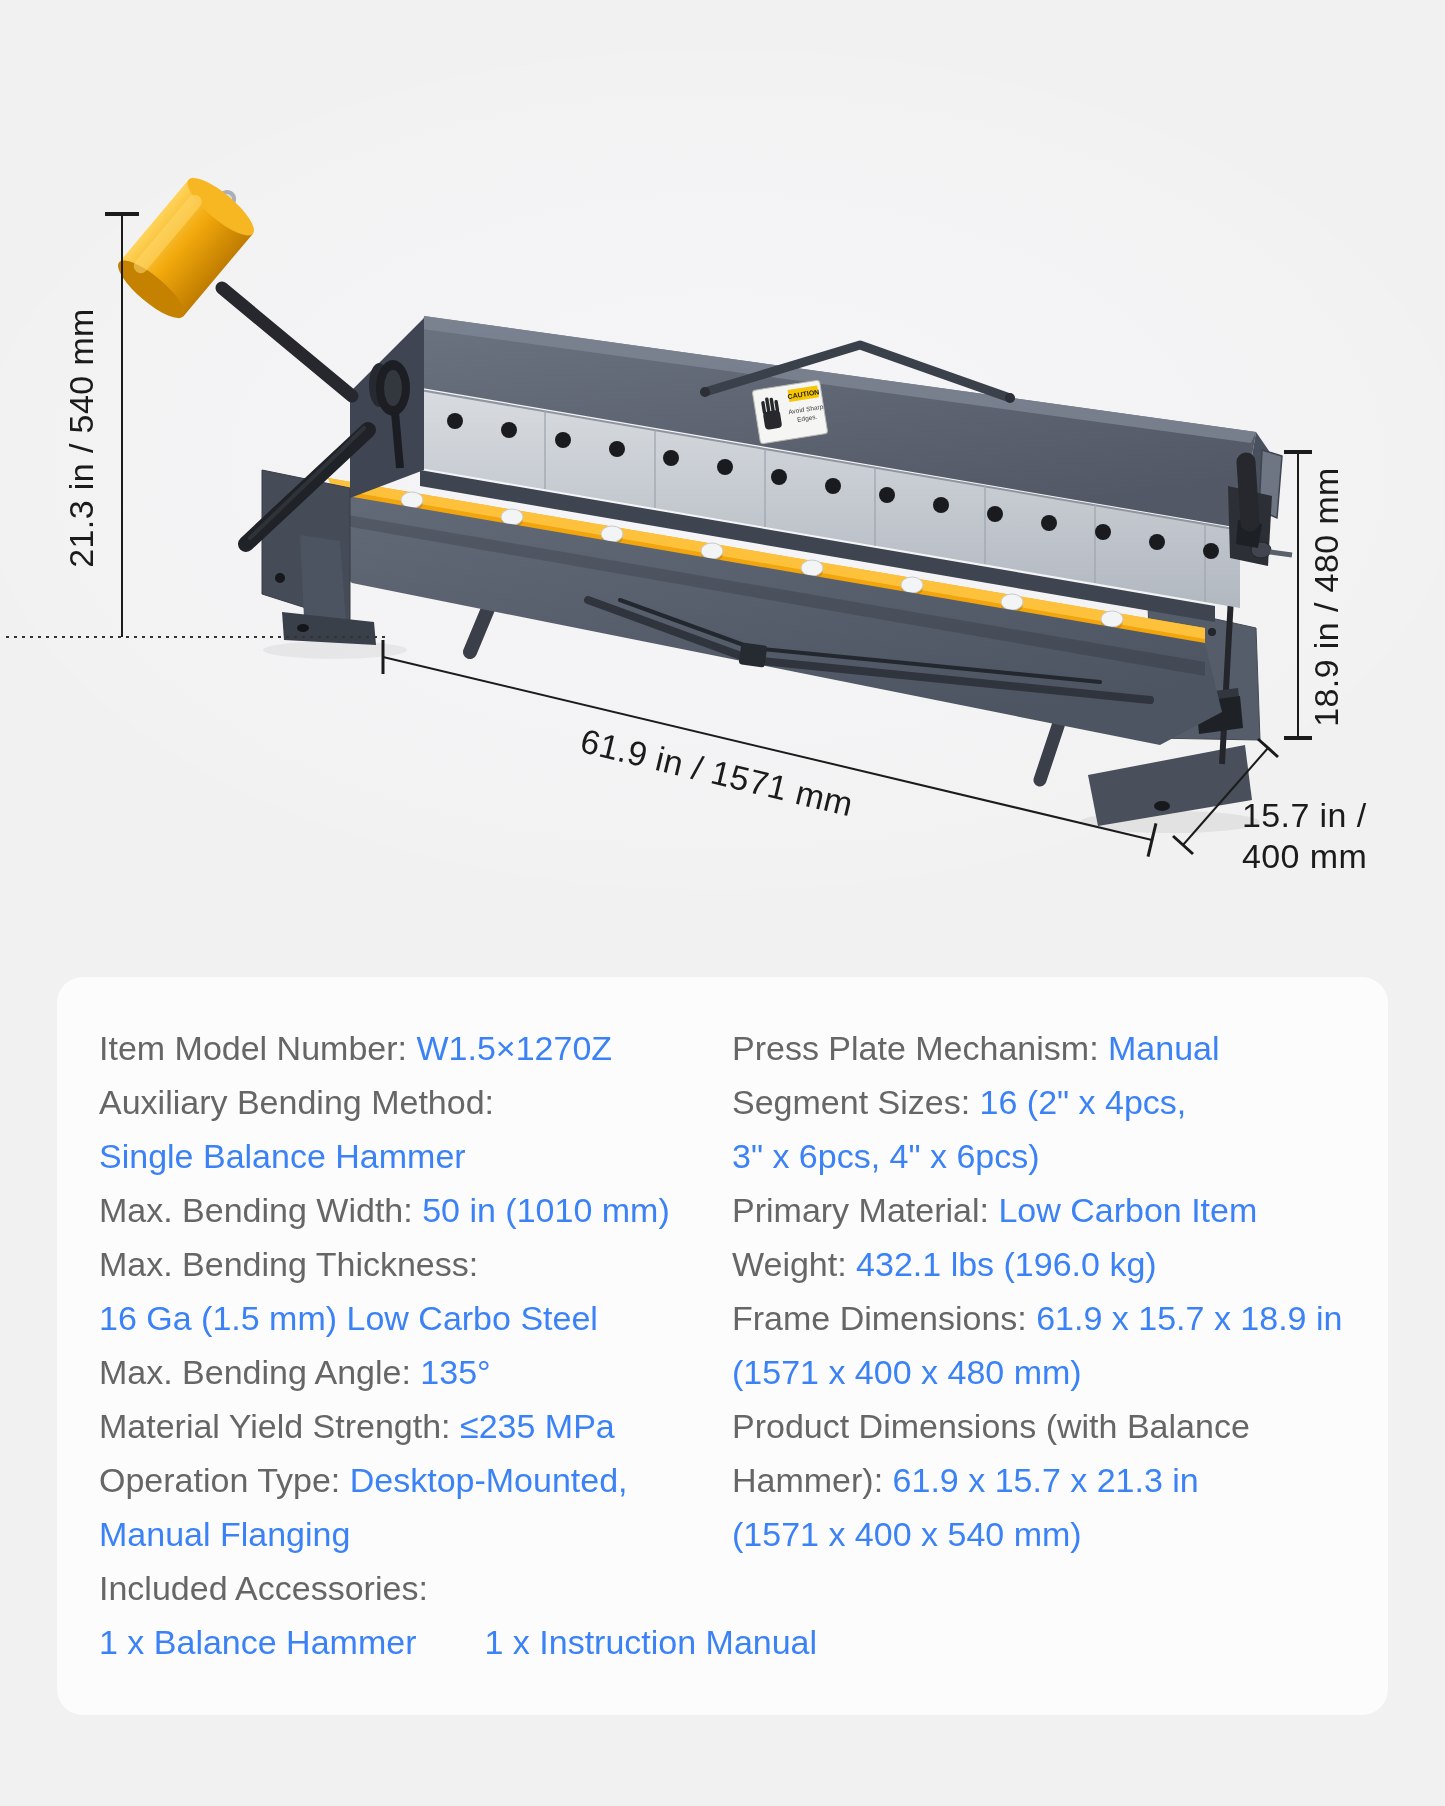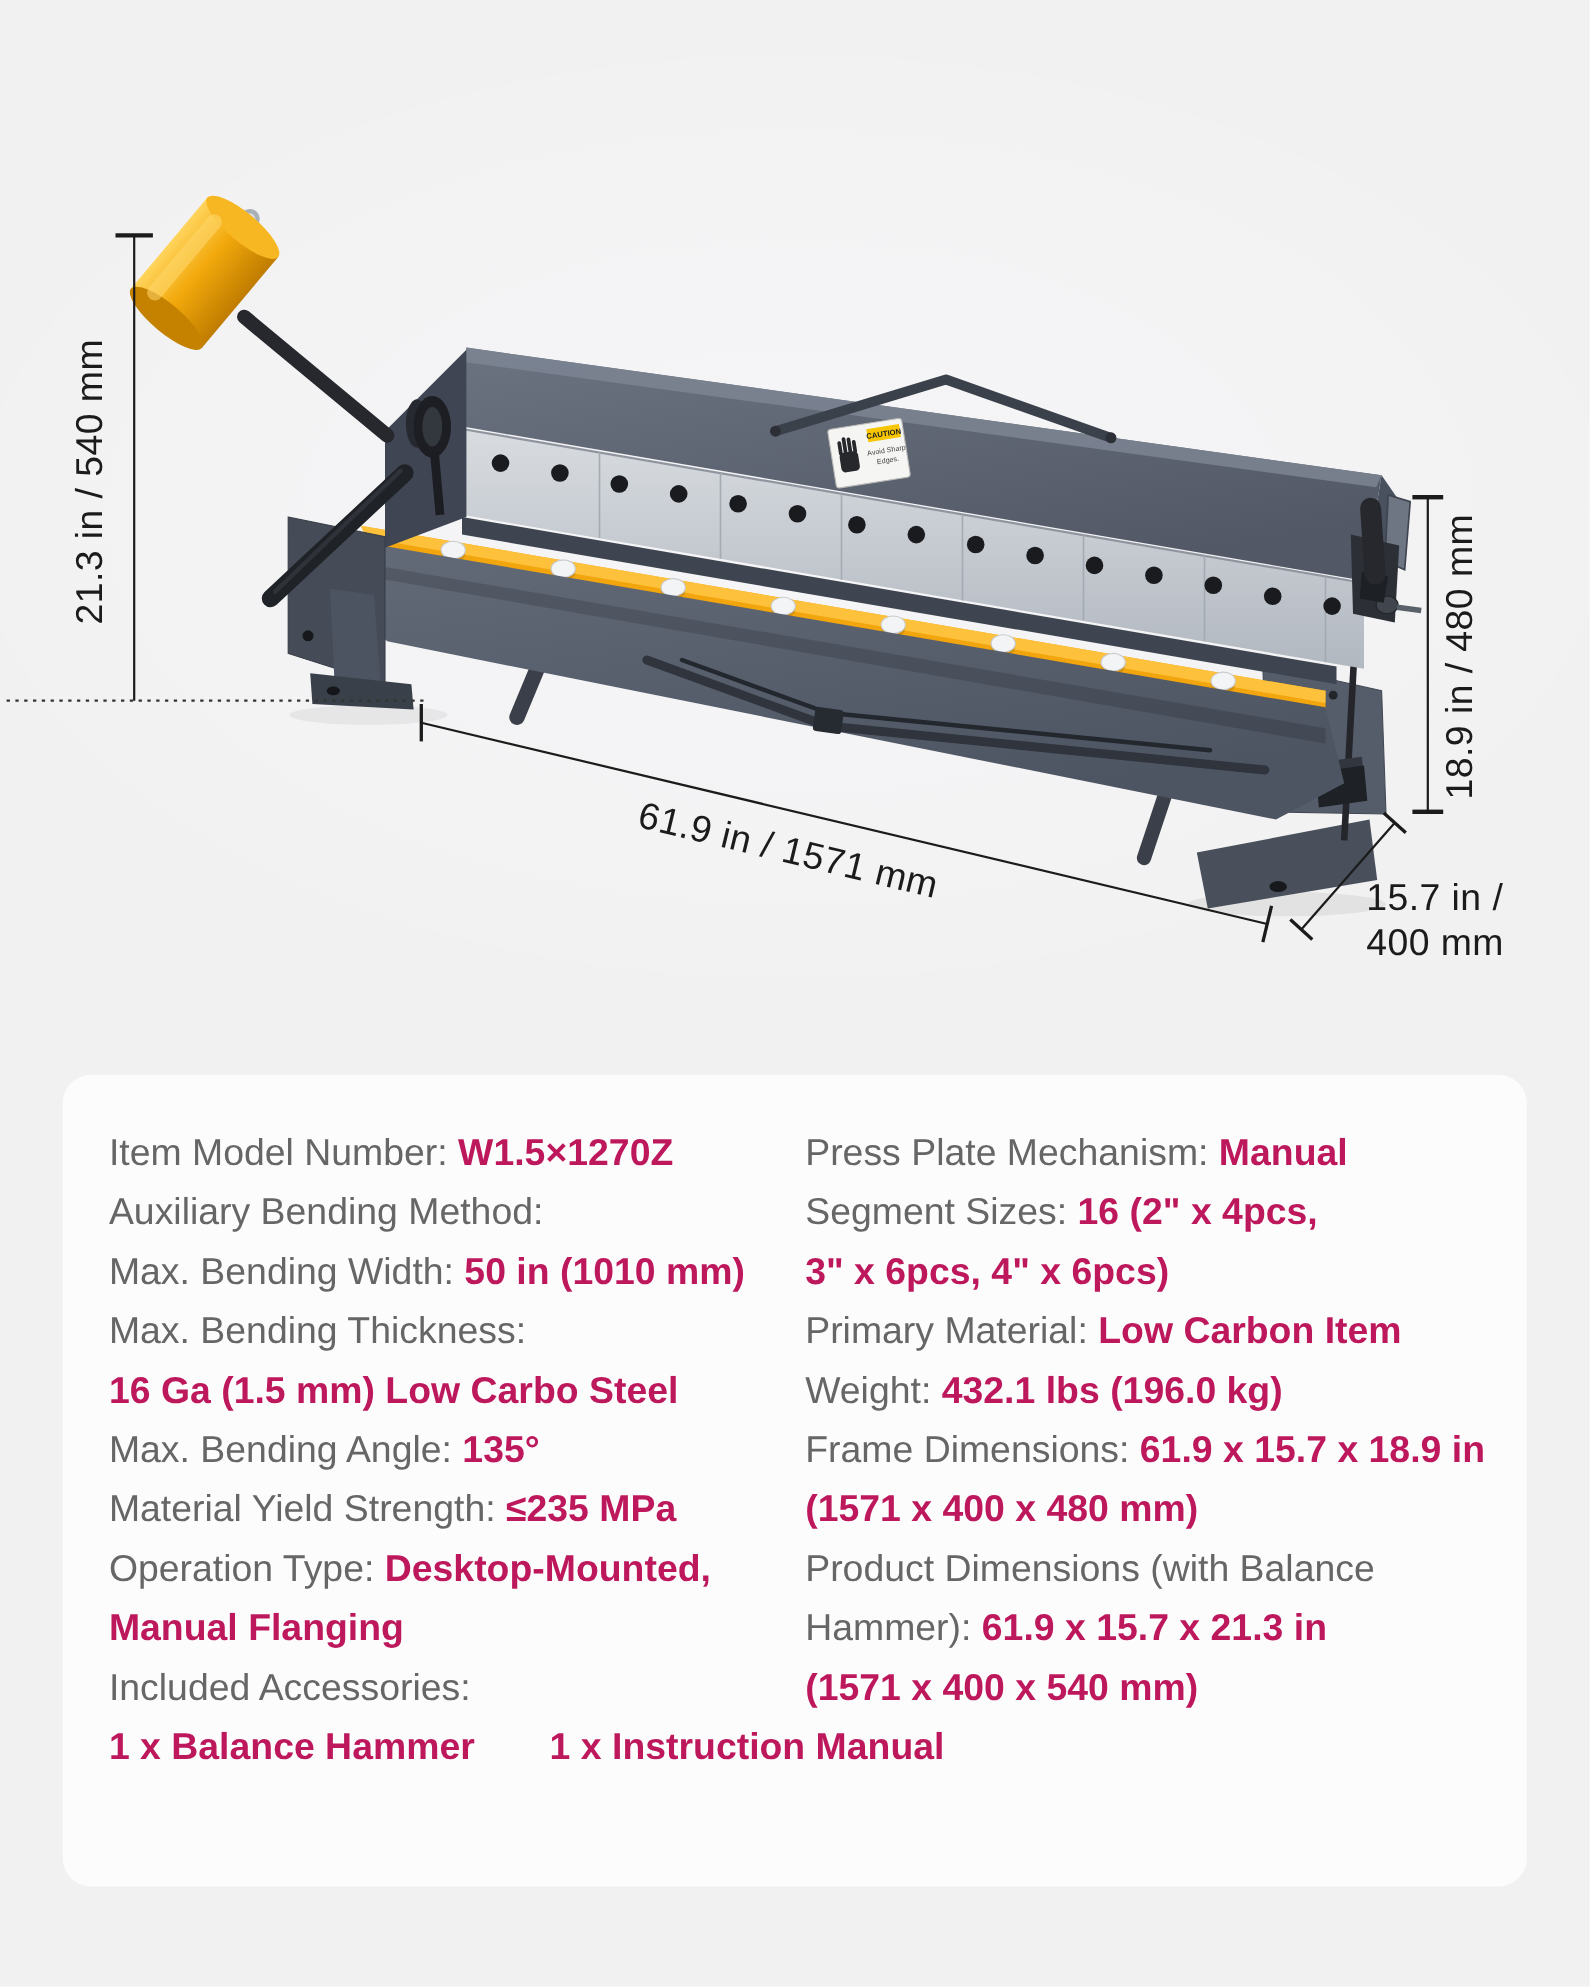--- a/index.html
+++ b/index.html
@@ -7,21 +7,21 @@
         font-family:"Liberation Sans",sans-serif;}
   svg.photo{position:absolute;left:0;top:0;display:block;}
   .dim-text{font-size:34px;fill:#1b1b1b;letter-spacing:.4px;}
   .panel{position:absolute;left:57px;top:977px;width:1331px;height:738px;background:#fcfcfd;
          border-radius:26px;box-sizing:border-box;padding:44px 20px 0 42px;display:flex;}
   .col{display:flex;flex-direction:column;}
   .col-left{width:633px;flex:none;}
   .col-right{flex:1;}
   .spec-line{font-size:34px;line-height:54px;white-space:nowrap;}
   .lbl{color:#666666;margin-top:10px;}
-  .val{color:#be185d;font-weight:700;}
+  .val{color:#3b82f6;font-weight:400;}
   .val2:not(:empty){margin-left:68px;}
 </style>
 </head>
 <body>
 
 <div class="page">
 
   <svg class="photo" width="1445" height="960" viewBox="0 0 1445 960">
     <defs>
       <radialGradient id="bgGlow" cx="50%" cy="50%" r="60%">
@@ -210,20 +210,21 @@
     </g>
   </svg>
 
   <section class="panel">
     <div class="col col-left">
 
         <div class="spec-line"><span class="lbl">Item Model Number: </span><span class="val">W1.5×1270Z</span><span class="val val2"></span></div>
 
         <div class="spec-line"><span class="lbl">Auxiliary Bending Method:</span><span class="val"></span><span class="val val2"></span></div>
 
+        <div class="spec-line"><span class="lbl"></span><span class="val">Single Balance Hammer</span><span class="val val2"></span></div>
 
         <div class="spec-line"><span class="lbl">Max. Bending Width: </span><span class="val">50 in (1010 mm)</span><span class="val val2"></span></div>
 
         <div class="spec-line"><span class="lbl">Max. Bending Thickness:</span><span class="val"></span><span class="val val2"></span></div>
 
         <div class="spec-line"><span class="lbl"></span><span class="val">16 Ga (1.5 mm) Low Carbo Steel</span><span class="val val2"></span></div>
 
         <div class="spec-line"><span class="lbl">Max. Bending Angle: </span><span class="val">135°</span><span class="val val2"></span></div>
 
         <div class="spec-line"><span class="lbl">Material Yield Strength: </span><span class="val">≤235 MPa</span><span class="val val2"></span></div>

